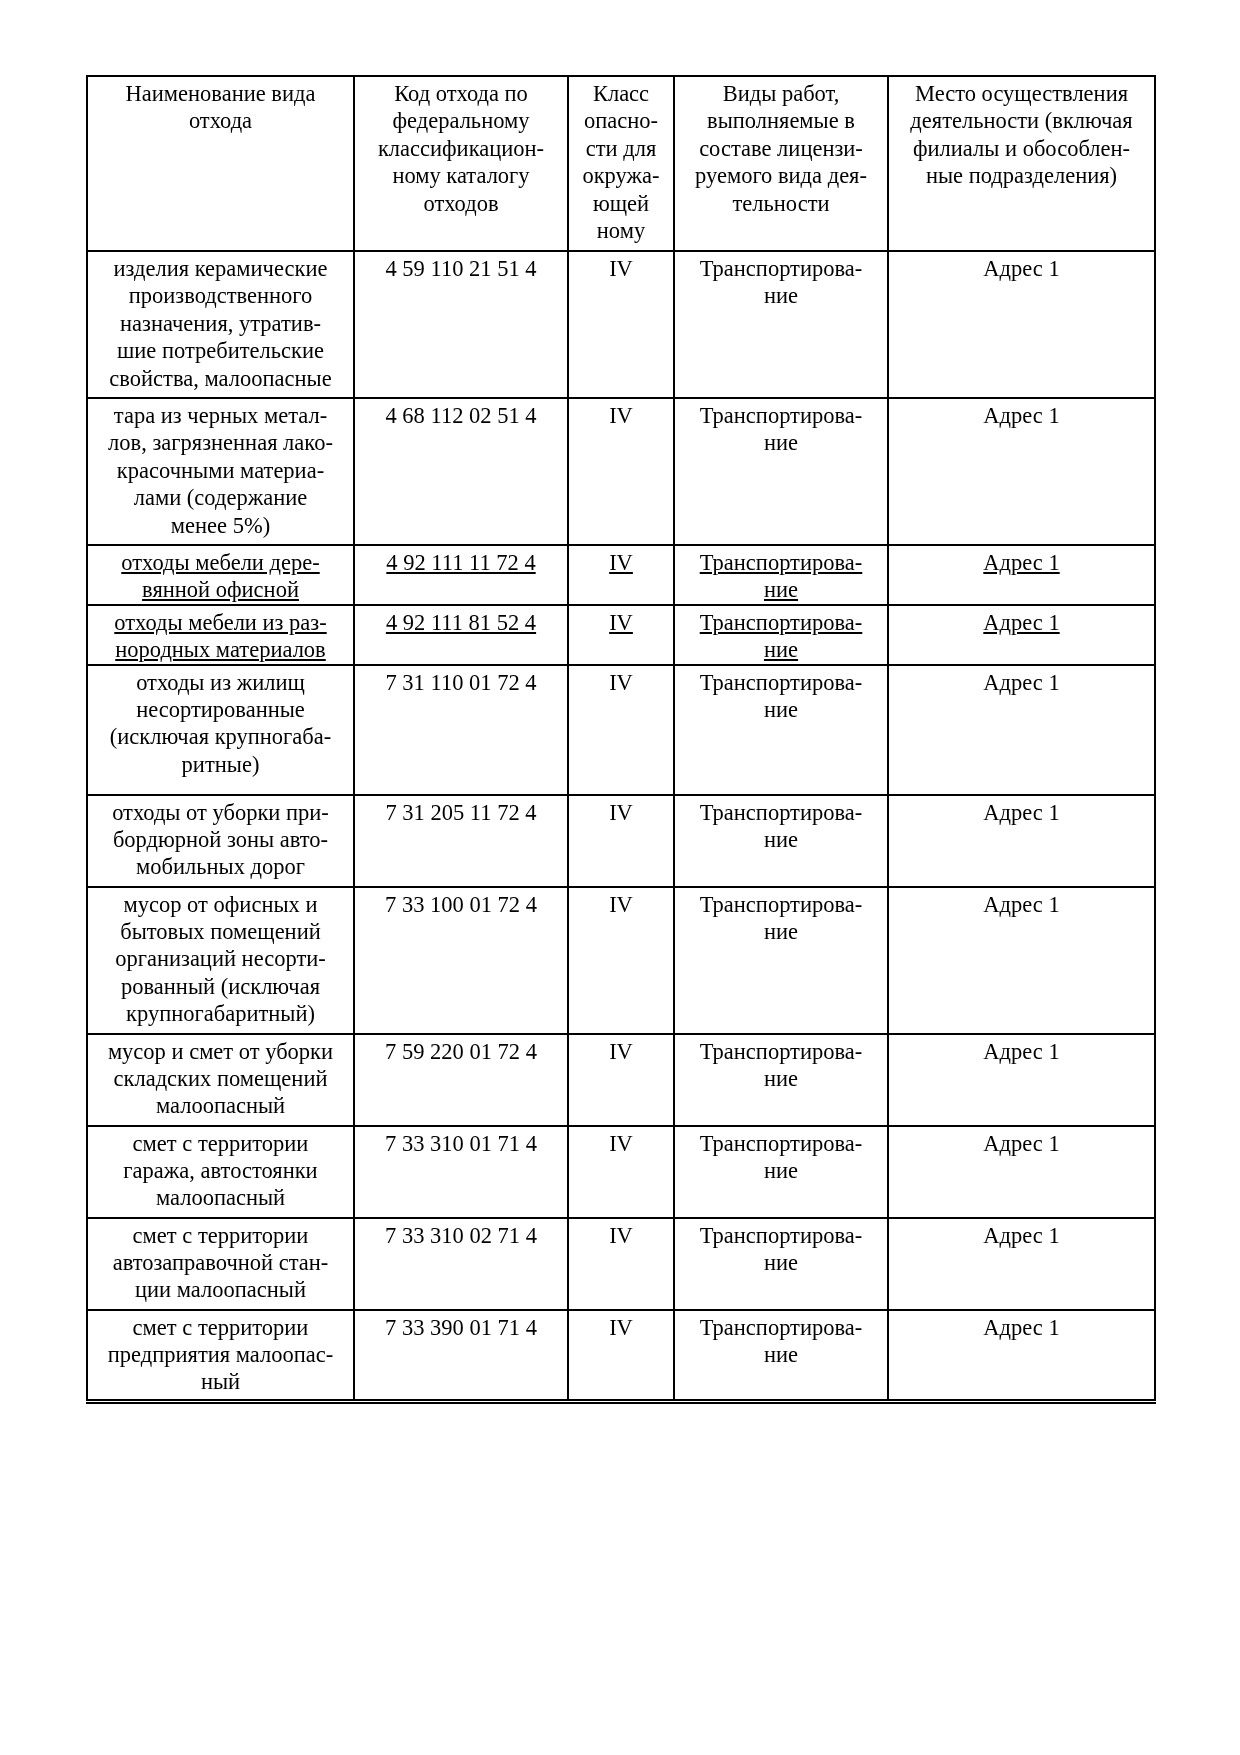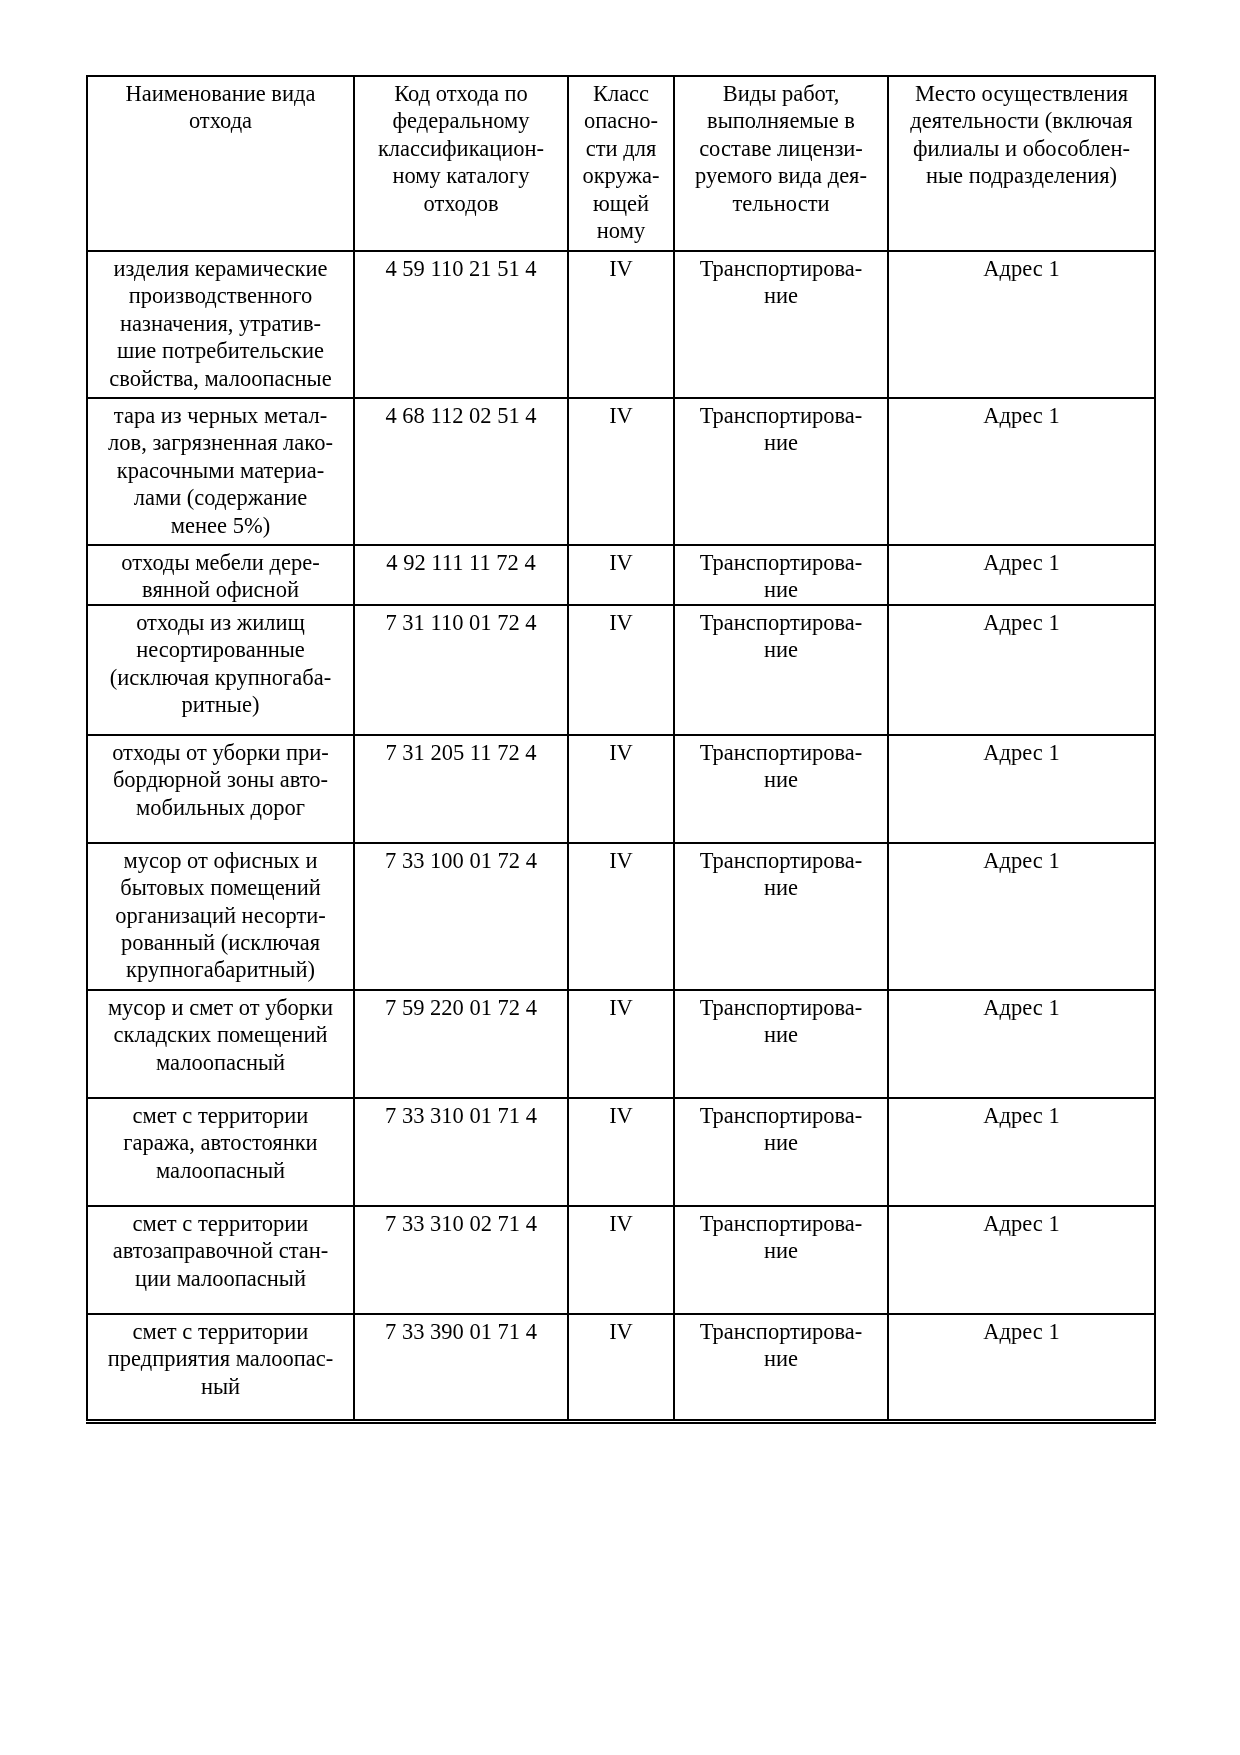--- a/index.html
+++ b/index.html
@@ -23,23 +23,23 @@
     overflow: hidden;
   }
   table.waste tbody tr:last-child td { border-bottom: 5px double #000000; }
   col.c1 { width: 267px; }
   col.c2 { width: 214px; }
   col.c3 { width: 106px; }
   col.c4 { width: 214px; }
   col.c5 { width: 267px; }
   tr.h-head { height: 175px; border-radius: 24px; }
   tr.h5 { height: 147px; }
-  tr.h2 { height: 54px; }
+  tr.h2 { height: 54px; text-decoration: underline; }
   tr.h4 { height: 130px; }
-  tr.h3 { height: 108px; border-radius: 27px; }
+  tr.h3 { height: 92px; border-radius: 27px; }
   .cell-text { white-space: pre-line; display: block; }
 </style>
 </head>
 <body>
 
 <div class="page">
   <table class="waste">
     <colgroup>
       <col class="c1">
         <col class="c2">
@@ -140,20 +140,39 @@
             <span class="cell-text">IV</span>
           </td>
           <td>
             <span class="cell-text">Транспортирова-
 ние</span>
           </td>
           <td>
             <span class="cell-text">Адрес 1</span>
           </td>
         </tr>
+        <tr class="h2">
+          <td>
+            <span class="cell-text">отходы мебели из раз-
+нородных материалов</span>
+          </td>
+          <td>
+            <span class="cell-text">4 92 111 81 52 4</span>
+          </td>
+          <td>
+            <span class="cell-text">IV</span>
+          </td>
+          <td>
+            <span class="cell-text">Транспортирова-
+ние</span>
+          </td>
+          <td>
+            <span class="cell-text">Адрес 1</span>
+          </td>
+        </tr>
         <tr class="h4">
           <td>
             <span class="cell-text">отходы из жилищ
 несортированные
 (исключая крупногаба-
 ритные)</span>
           </td>
           <td>
             <span class="cell-text">7 31 110 01 72 4</span>
           </td>

